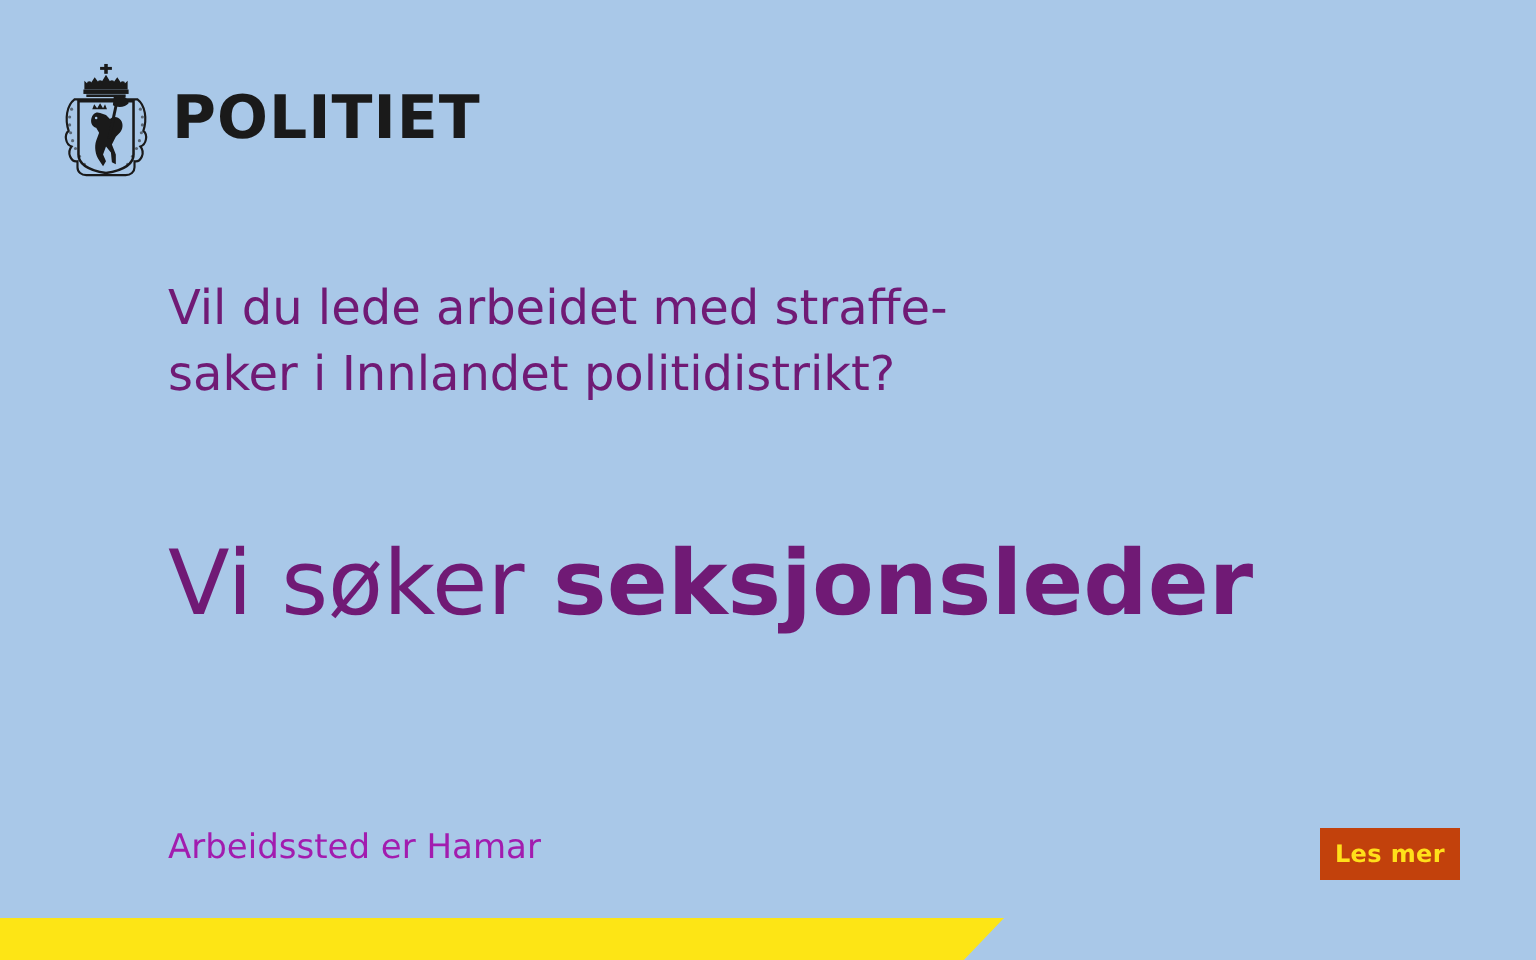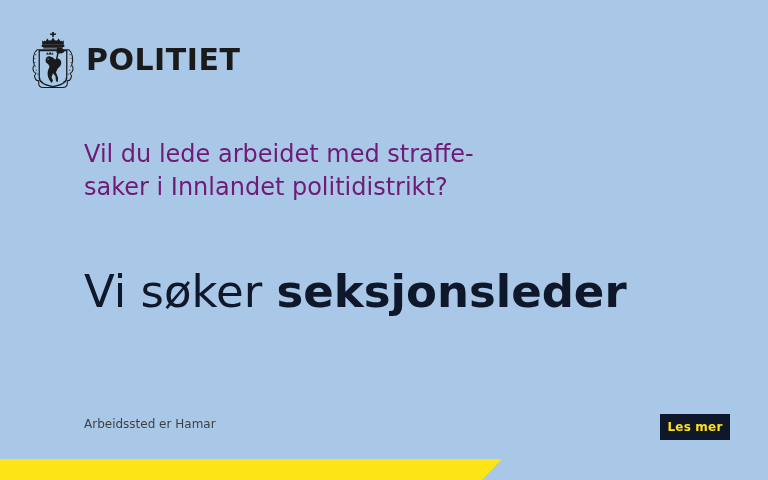--- a/index.html
+++ b/index.html
@@ -58,45 +58,45 @@
     white-space: pre-line;
   }
 
   
   #headline {
     position: absolute;
     left: 84px;
     top: 266px;
     font-size: 45px;
     line-height: 52px;
-    color: #0f172a;
+    color: #701a75;
     white-space: nowrap;
   }
   #headline .light { font-weight: normal; }
   #headline .strong { font-weight: bold; }
 
   
   #workplace {
     position: absolute;
     left: 84px;
     top: 413px;
-    font-size: 12px;
+    font-size: 17px;
     line-height: 22px;
-    color: #404040;
+    color: #a21caf;
     white-space: nowrap;
   }
 
   
   #cta-button {
     position: absolute;
     left: 660px;
     top: 414px;
     width: 70px;
     height: 26px;
-    background: #0f172a;
+    background: #c2410c;
     border: none;
     padding: 0;
     display: flex;
     align-items: center;
     justify-content: center;
     cursor: pointer;
   }
   #cta-label {
     font-family: "DejaVu Sans", sans-serif;
     font-size: 12px;

